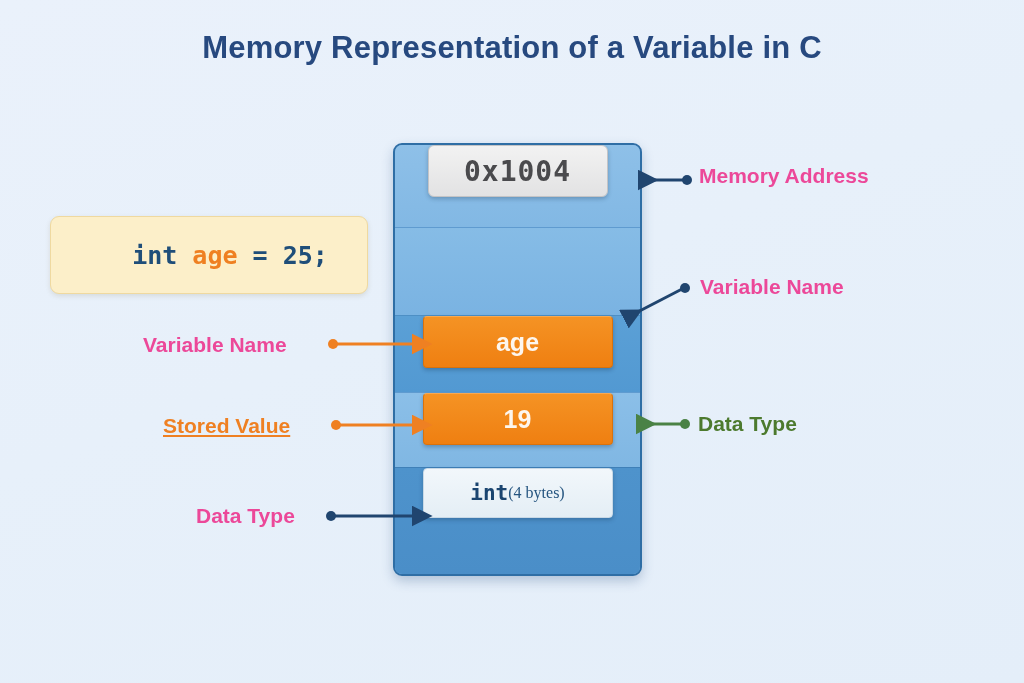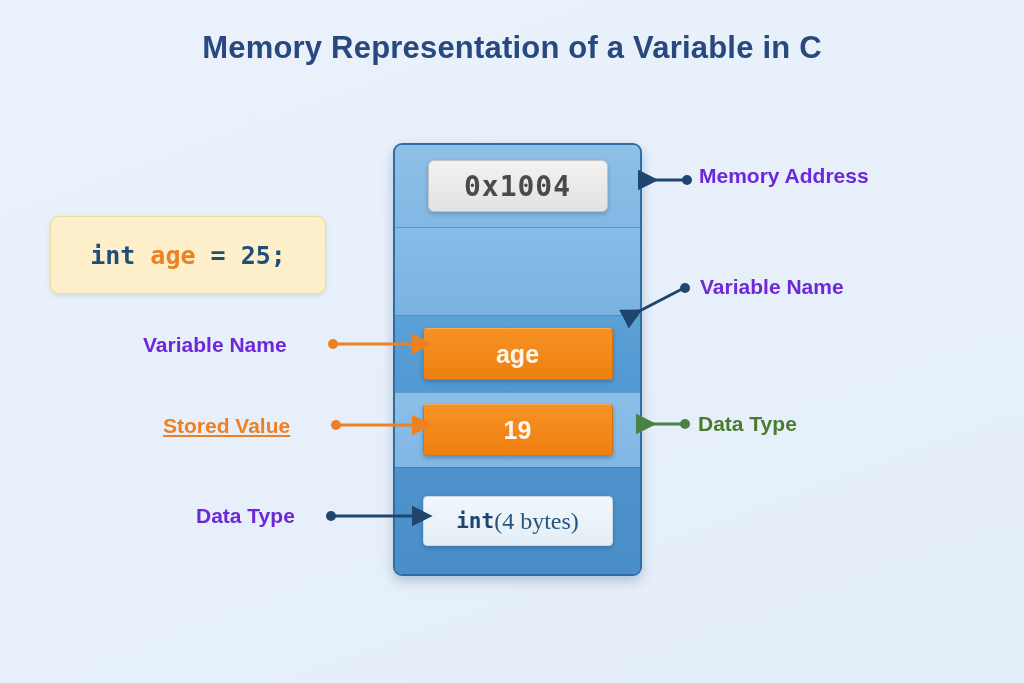--- a/index.html
+++ b/index.html
@@ -43,20 +43,21 @@
     top: 216px;
     width: 274px;
     height: 76px;
     background: #fcefc9;
     border: 1.5px solid #efd9a0;
     border-radius: 9px;
     box-shadow: 0 2px 5px rgba(120,105,60,0.16);
     display: flex;
     align-items: center;
     justify-content: center;
+    padding-left: 42px;
   }
   #code-line {
     font-family: "DejaVu Sans Mono", monospace;
     font-size: 25px;
     font-weight: bold;
     white-space: pre;
     letter-spacing: 0px;
   }
   .tok-kw   { color: #1f4e79; }
   .tok-id   { color: #ef8022; }
@@ -74,21 +75,20 @@
     border-radius: 9px;
     overflow: hidden;
     box-shadow: 0 5px 12px rgba(40,80,130,0.28);
     background: #79b2e2;
   }
   .band {
     position: absolute;
     left: 0;
     width: 100%;
     display: flex;
-    align-items: center;
     justify-content: center;
     box-sizing: border-box;
   }
   #band-address { top: 0px;   height: 82px;  background: linear-gradient(180deg,#8ec0e8 0%, #82b8e4 100%); }
   #band-spacer  { top: 82px;  height: 88px;  background: linear-gradient(180deg,#86bce6 0%, #7ab3e2 100%); border-top: 1px solid #5f9bd0; }
   #band-name    { top: 170px; height: 77px;  background: linear-gradient(180deg,#5ba0d6 0%, #5299d2 100%); border-top: 1px solid #4d8fc5; }
   #band-value   { top: 247px; height: 75px;  background: linear-gradient(180deg,#8bbfe8 0%, #80b7e3 100%); border-top: 1px solid #5f9bd0; }
   #band-type    { top: 322px; height: 107px; background: linear-gradient(180deg,#4e93cc 0%, #4a8ec8 100%); border-top: 1px solid #3f80b8; }
 
   
@@ -135,32 +135,32 @@
     white-space: pre;
   }
   #type-chip .t-kw {
     font-family: "DejaVu Sans Mono", monospace;
     font-weight: bold;
     font-size: 21px;
     color: #1b4570;
   }
   #type-chip .t-sz {
     font-family: "Liberation Serif", serif;
-    font-size: 24px;
+    font-size: 16px;
     color: #24547f;
   }
 
   
   .ann {
     position: absolute;
     font-size: 21px;
     font-weight: bold;
     white-space: nowrap;
   }
-  .ann-navy  { color: #6d28d9; }
+  .ann-navy  { color: #ec4899; }
   .ann-orange{ color: #ef8022; }
   .ann-green { color: #4c7a2e; }
 
   #label-memory-address { left: 699px; top: 164px; }
   #label-variable-name-right { left: 700px; top: 275px; }
   #label-data-type-right { left: 698px; top: 412px; }
   #label-variable-name-left { left: 143px; top: 333px; text-align: right; }
   #label-stored-value { left: 163px; top: 414px; text-decoration: underline; }
   #label-data-type-left { left: 196px; top: 504px; }
 

